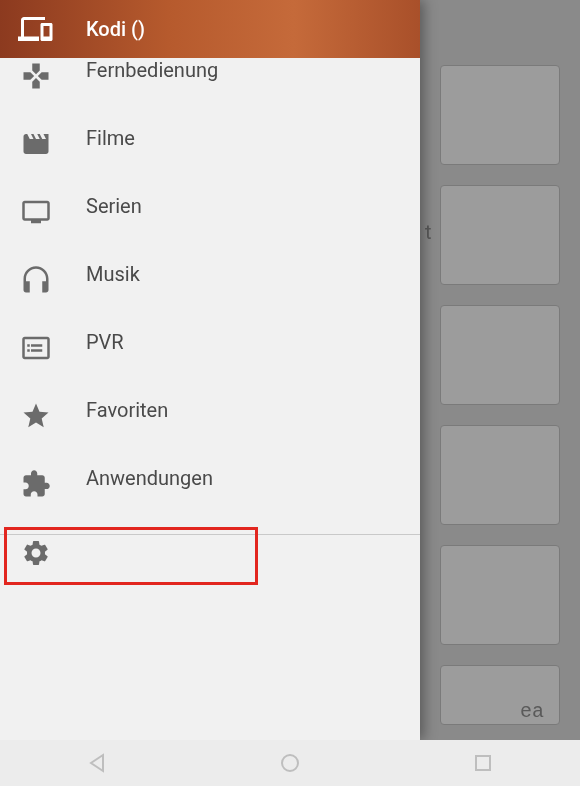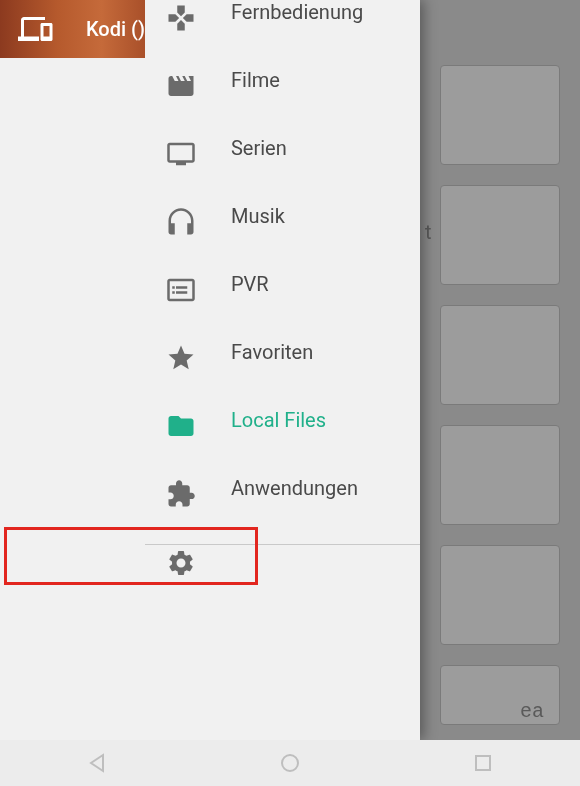--- a/index.html
+++ b/index.html
@@ -23,21 +23,21 @@
   border: 1px solid #7a7a7a;
 }
 .drawer {
   position: absolute;
   left: 0; top: 0;
   width: 420px;
   height: 740px;
   background: #f1f1f1;
   box-shadow: 4px 0 12px rgba(0,0,0,.35);
   display: flex;
-  flex-direction: row;
+  flex-direction: column;
 }
 .drawer-header {
   height: 58px;
   background: linear-gradient(90deg, #8c3a1f 0%, #b65a2d 40%, #c56a3a 70%, #a9502a 100%);
   display: flex;
   align-items: center;
   padding-left: 18px;
   color: #fff;
   font-size: 20px;
   font-weight: 500;
@@ -162,28 +162,20 @@
     <div class="menu-item">
       <span class="icon">
         <svg viewBox="0 0 24 24">
             <path d="M12 17.27L18.18 21l-1.64-7.03L22 9.24l-7.19-.61L12 2 9.19 8.63 2 9.24l5.46 4.73L5.82 21z"></path>
           </svg>
       </span>
       <span class="label">Favoriten</span>
     </div>
 
 
-    <div class="menu-item active">
-      <span class="icon">
-        <svg viewBox="0 0 24 24">
-            <path d="M10 4H4c-1.1 0-2 .9-2 2v12c0 1.1.9 2 2 2h16c1.1 0 2-.9 2-2V8c0-1.1-.9-2-2-2h-8l-2-2z"></path>
-          </svg>
-      </span>
-      <span class="label">Local Files</span>
-    </div>
 
     <div class="menu-item">
       <span class="icon">
         <svg viewBox="0 0 24 24">
             <path d="M20.5 11H19V7c0-1.1-.9-2-2-2h-4V3.5C13 2.12 11.88 1 10.5 1S8 2.12 8 3.5V5H4c-1.1 0-2 .9-2 2v3.8h1.5c1.49 0 2.7 1.21 2.7 2.7s-1.21 2.7-2.7 2.7H2V20c0 1.1.9 2 2 2h3.8v-1.5c0-1.49 1.21-2.7 2.7-2.7s2.7 1.21 2.7 2.7V22H17c1.1 0 2-.9 2-2v-4h1.5c1.38 0 2.5-1.12 2.5-2.5S21.88 11 20.5 11z"></path>
           </svg>
       </span>
       <span class="label">Anwendungen</span>
     </div>
 

